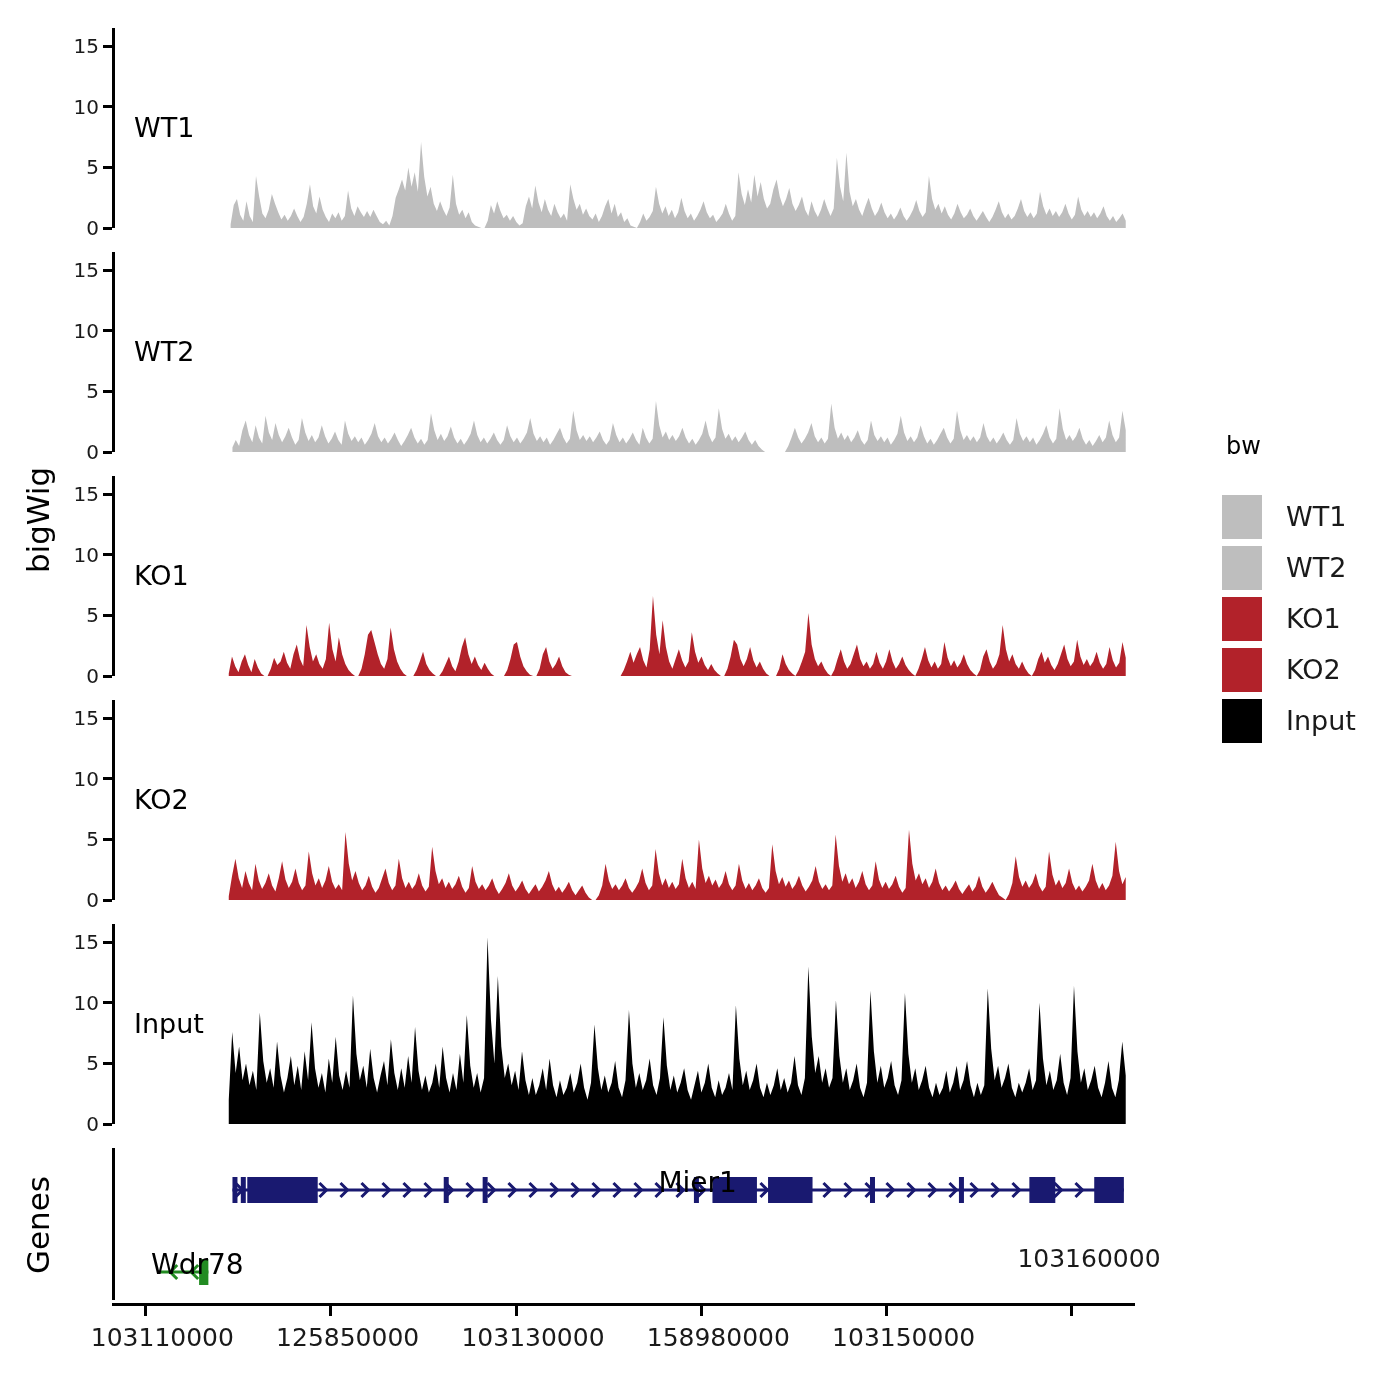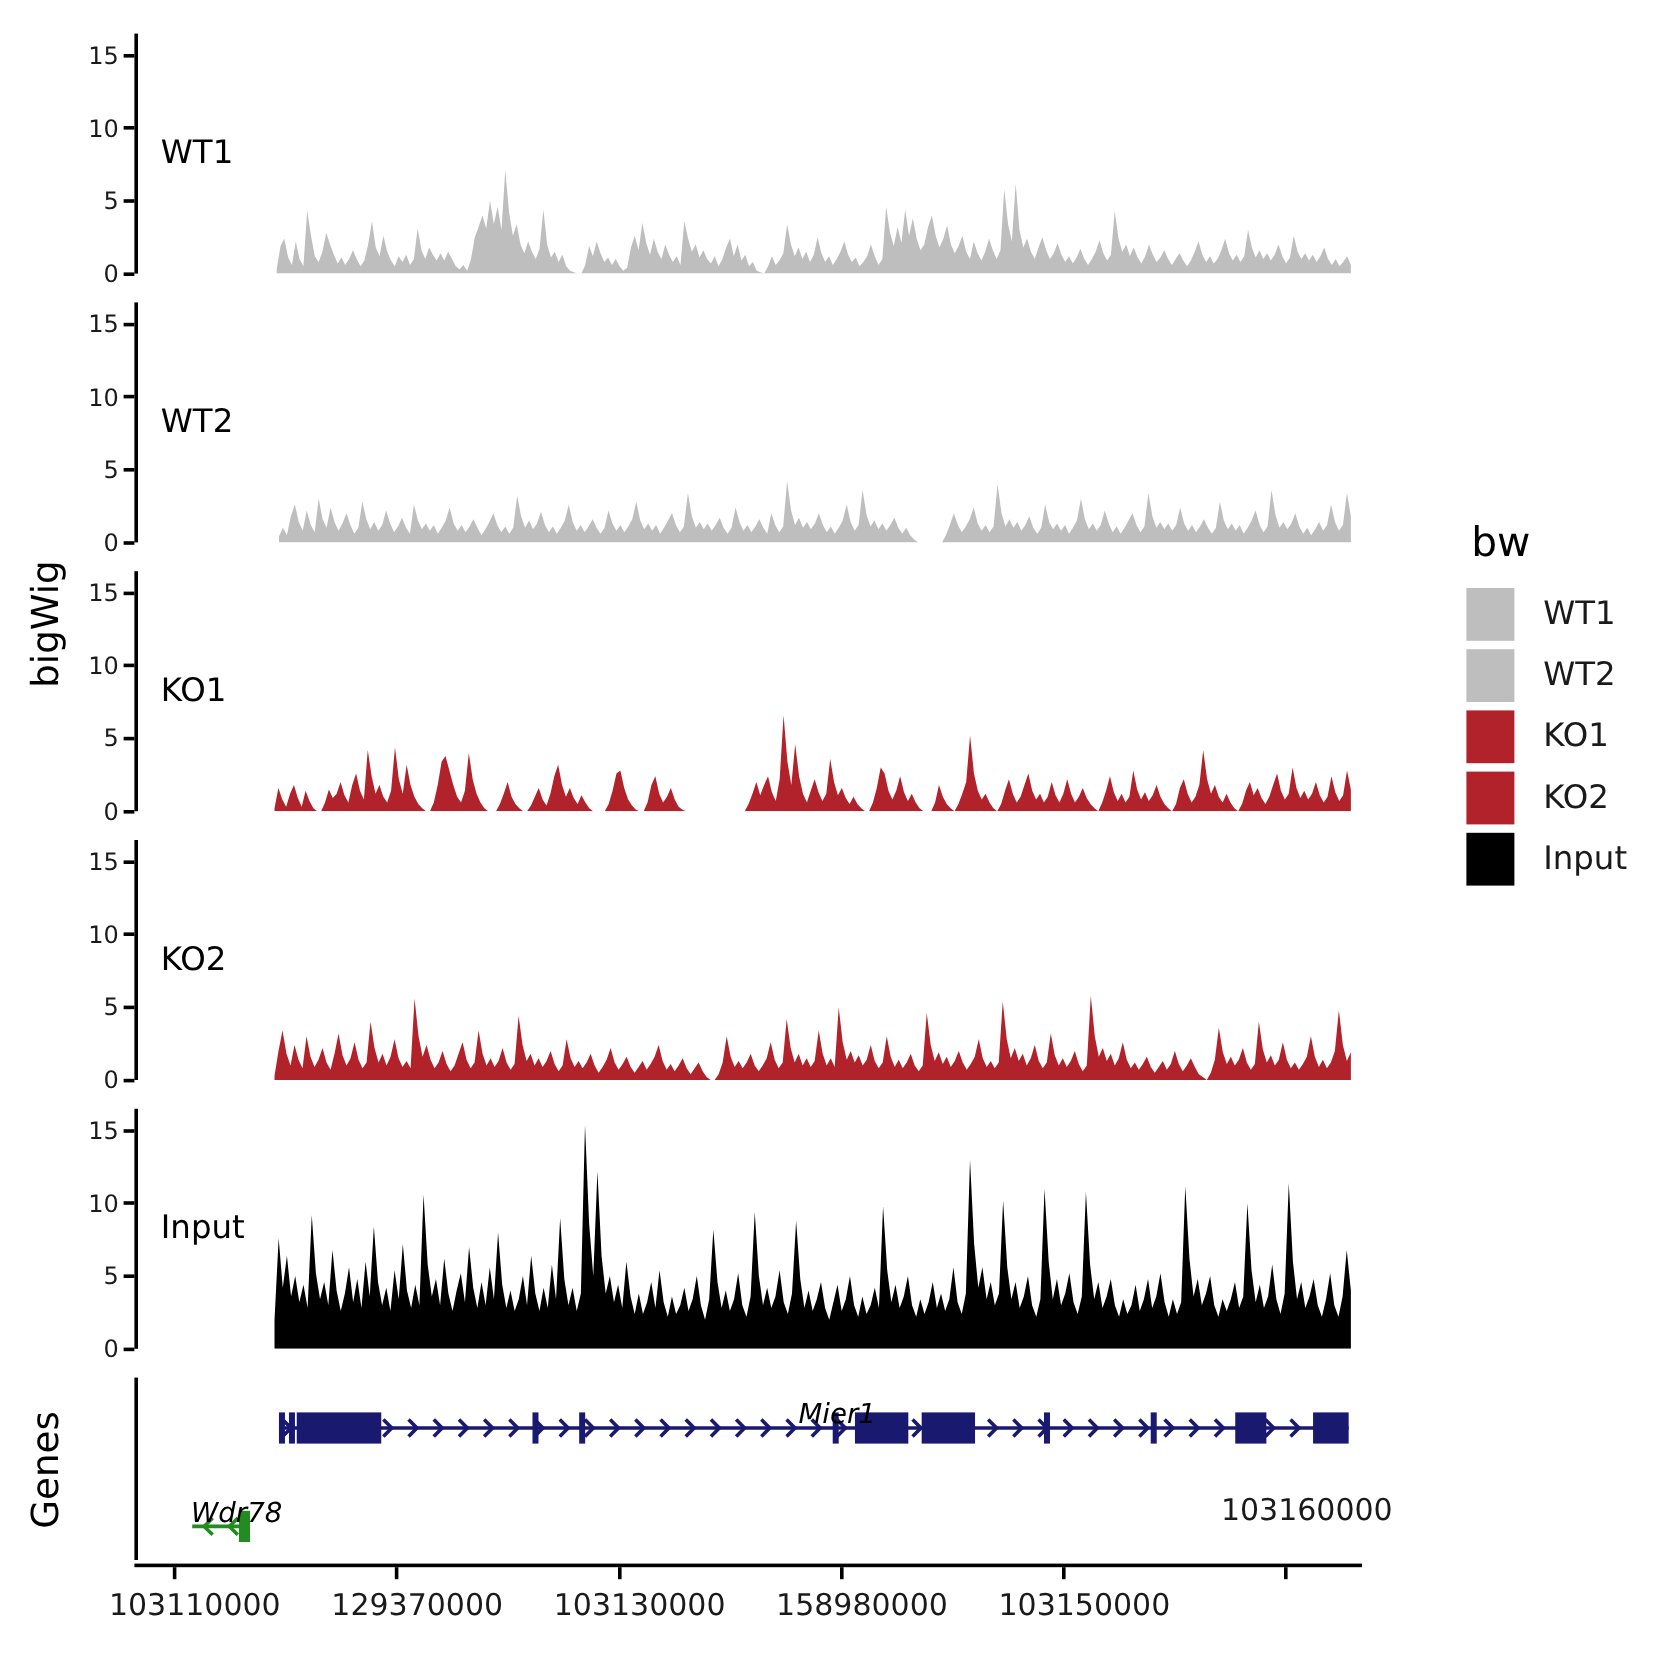--- a/index.html
+++ b/index.html
@@ -17,33 +17,33 @@
 
   .panel{position:absolute;left:112px;}
   .spine{position:absolute;left:0;top:0;width:3px;background:#000;}
   .tick{position:absolute;right:100%;width:9px;height:3px;background:#000;}
   .ticklab{position:absolute;right:100%;margin-right:13px;font-size:20px;
     line-height:1;white-space:nowrap;transform:translateY(-50%);color:#1a1a1a;}
   .panel-title{position:absolute;font-size:27px;color:#000;white-space:nowrap;}
   .track-svg{position:absolute;left:0;top:0;}
 
   .legend{position:absolute;left:1222px;top:432px;}
-  .legend-title{font-size:34px;margin-bottom:14px;margin-left:4px;}
+  .legend-title{font-size:24px;margin-bottom:31px;margin-left:4px;}
   .legend-row{display:flex;align-items:center;height:51px;}
   .legend-key{width:40px;height:44px;}
   .legend-text{font-size:27px;margin-left:24px;color:#1a1a1a;}
 
   .xaxis-line{position:absolute;height:3px;background:#000;}
   .xtick{position:absolute;width:3px;height:10px;background:#000;}
   .xticklab{position:absolute;font-size:25px;color:#1a1a1a;white-space:nowrap;
     transform:translateX(-50%);margin-left:17px;}
   .xtitle{position:absolute;width:1400px;text-align:center;font-size:31px;}
   .genes-spine{position:absolute;width:3px;background:#000;}
-  .gene-label{position:absolute;font-size:23px;white-space:nowrap;color:#000;
-    transform:translateX(-50%);font-style:italic;}
+  .gene-label{position:absolute;font-size:28px;white-space:nowrap;color:#000;
+    transform:translateX(-50%);}
 </style>
 </head>
 <body>
 
 <div id="fig">
 
   <div class="ylab-big">
     <span>bigWig</span>
   </div>
   <div class="ylab-genes">
@@ -193,21 +193,21 @@
       </svg>
       <div class="gene-label" style="left: 585.63px; top: 18px;">Mier1</div>
       <div class="gene-label" style="left: 85.25px; top: 100px;">Wdr78</div>
     </div>
 
   <div id="xaxis">
       <div class="xaxis-line" style="left: 112px; top: 1303px; width: 1023px;"></div>
       <div class="xtick" style="left: 143.859px; top: 1306px;"></div>
       <div class="xticklab" style="left: 145.359px; top: 1323px;">103110000</div>
       <div class="xtick" style="left: 329.185px; top: 1306px;"></div>
-      <div class="xticklab" style="left: 330.685px; top: 1323px;">129370000</div>
+      <div class="xticklab" style="left: 330.685px; top: 1323px;">125850000</div>
       <div class="xtick" style="left: 514.511px; top: 1306px;"></div>
       <div class="xticklab" style="left: 516.011px; top: 1323px;">103130000</div>
       <div class="xtick" style="left: 699.837px; top: 1306px;"></div>
       <div class="xticklab" style="left: 701.337px; top: 1323px;">158980000</div>
       <div class="xtick" style="left: 885.163px; top: 1306px;"></div>
       <div class="xticklab" style="left: 886.663px; top: 1323px;">103150000</div>
       <div class="xtick" style="left: 1070.49px; top: 1306px;"></div>
       <div class="xticklab" style="left: 1071.99px; top: 1244px;">103160000</div>
     </div>
 

